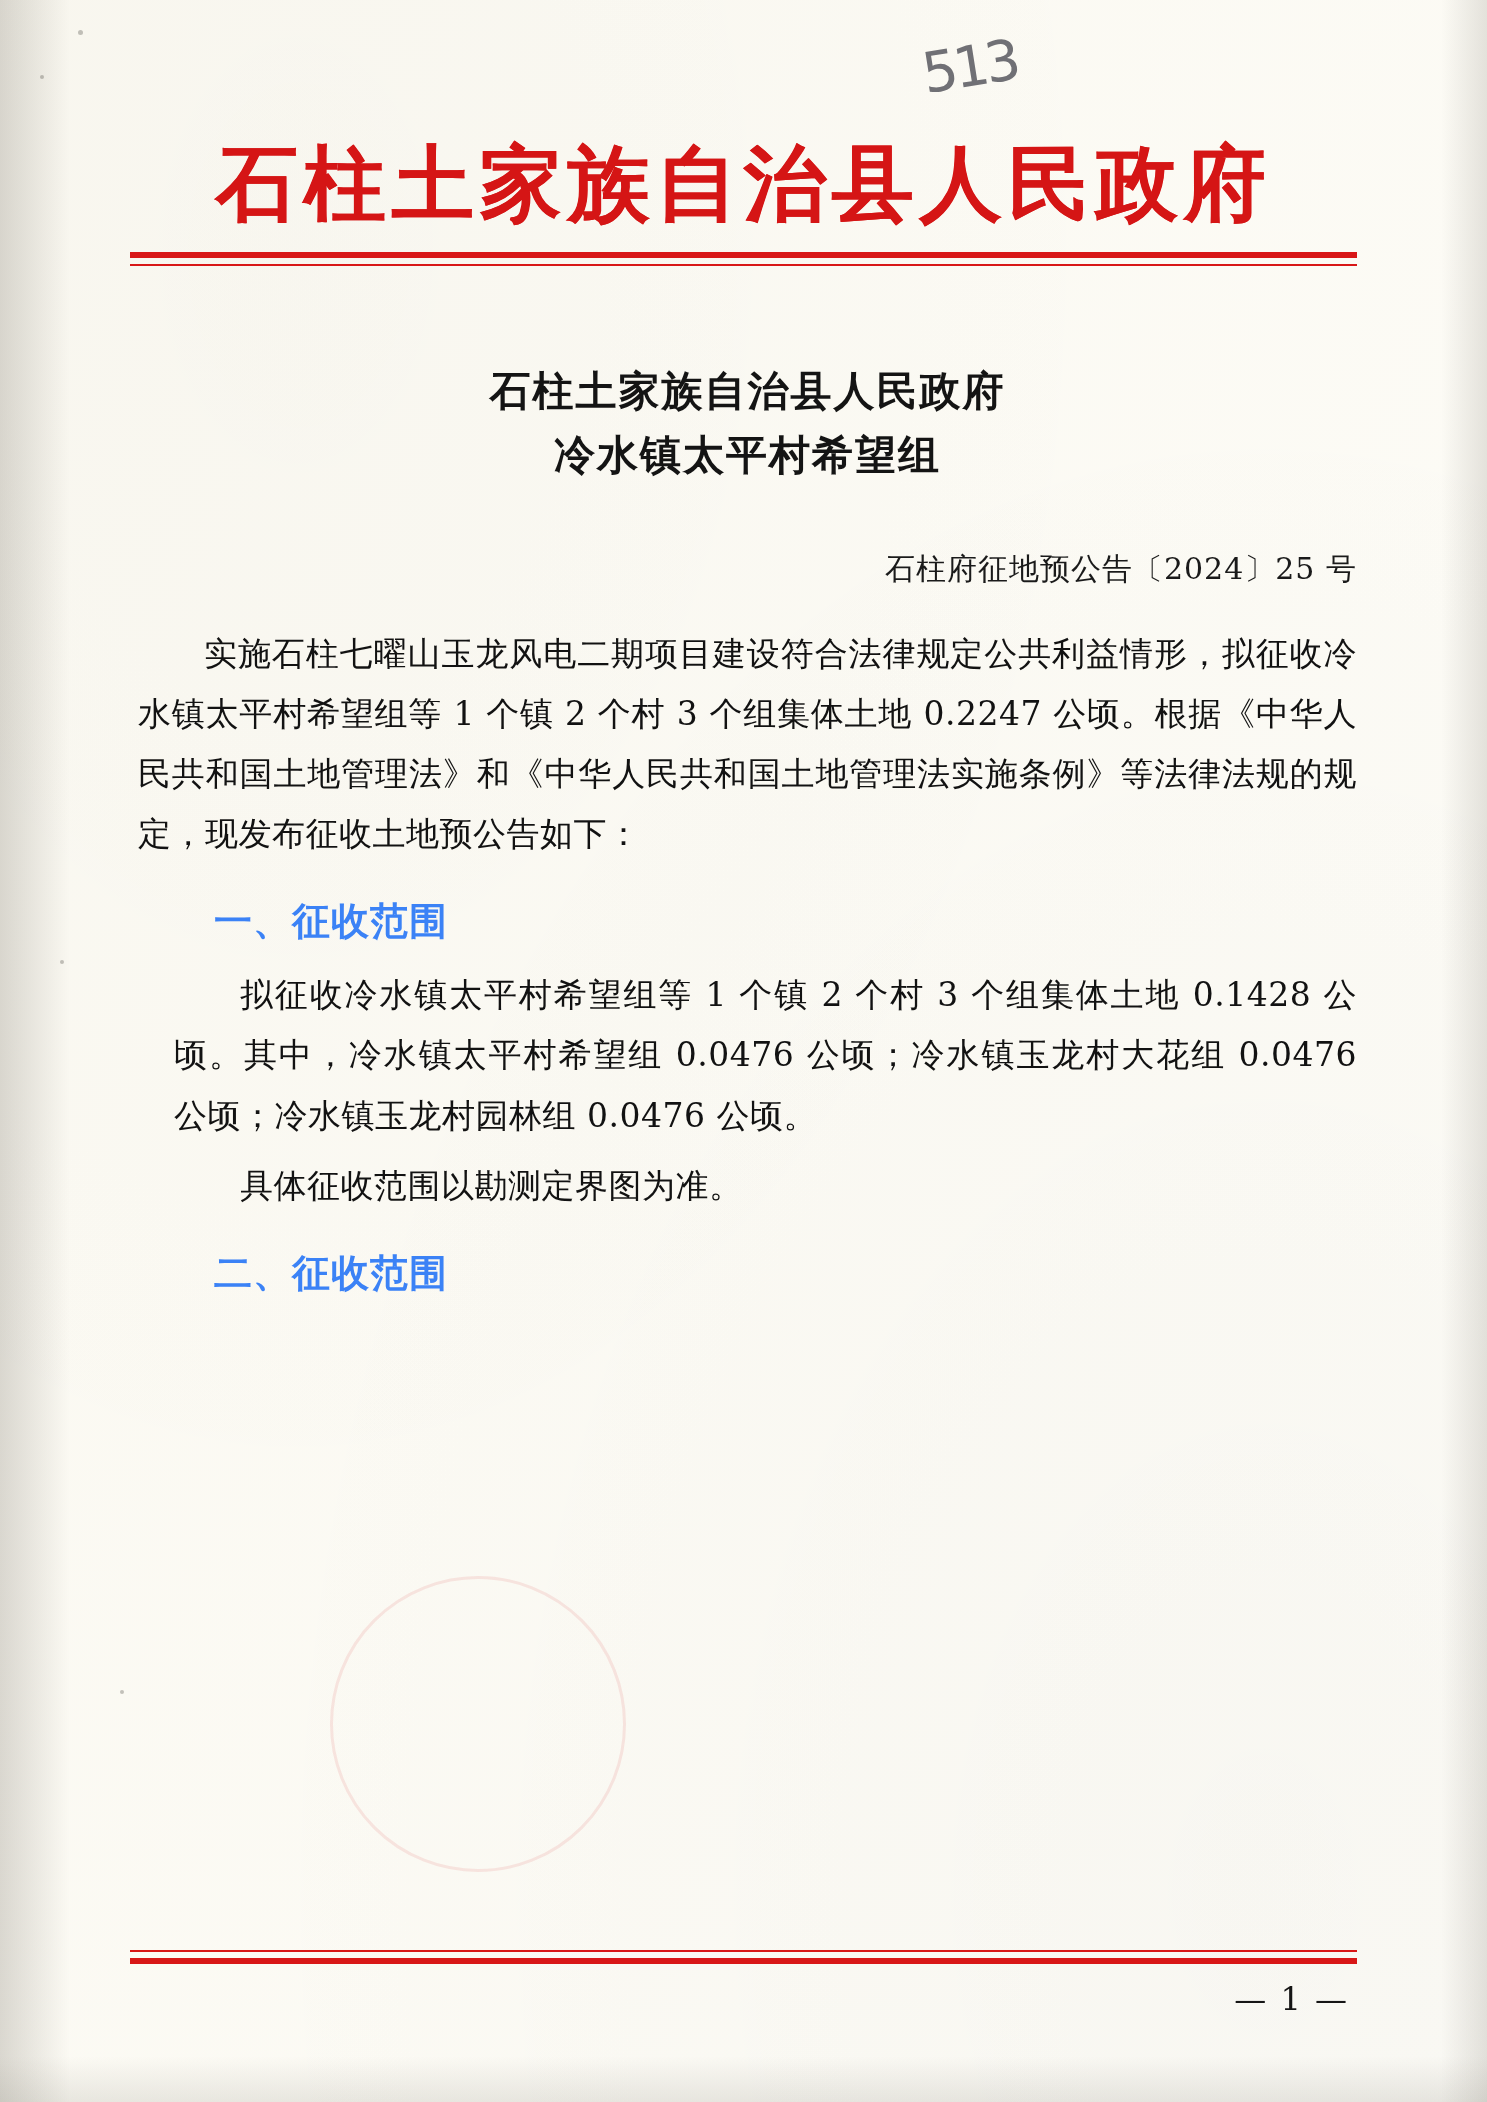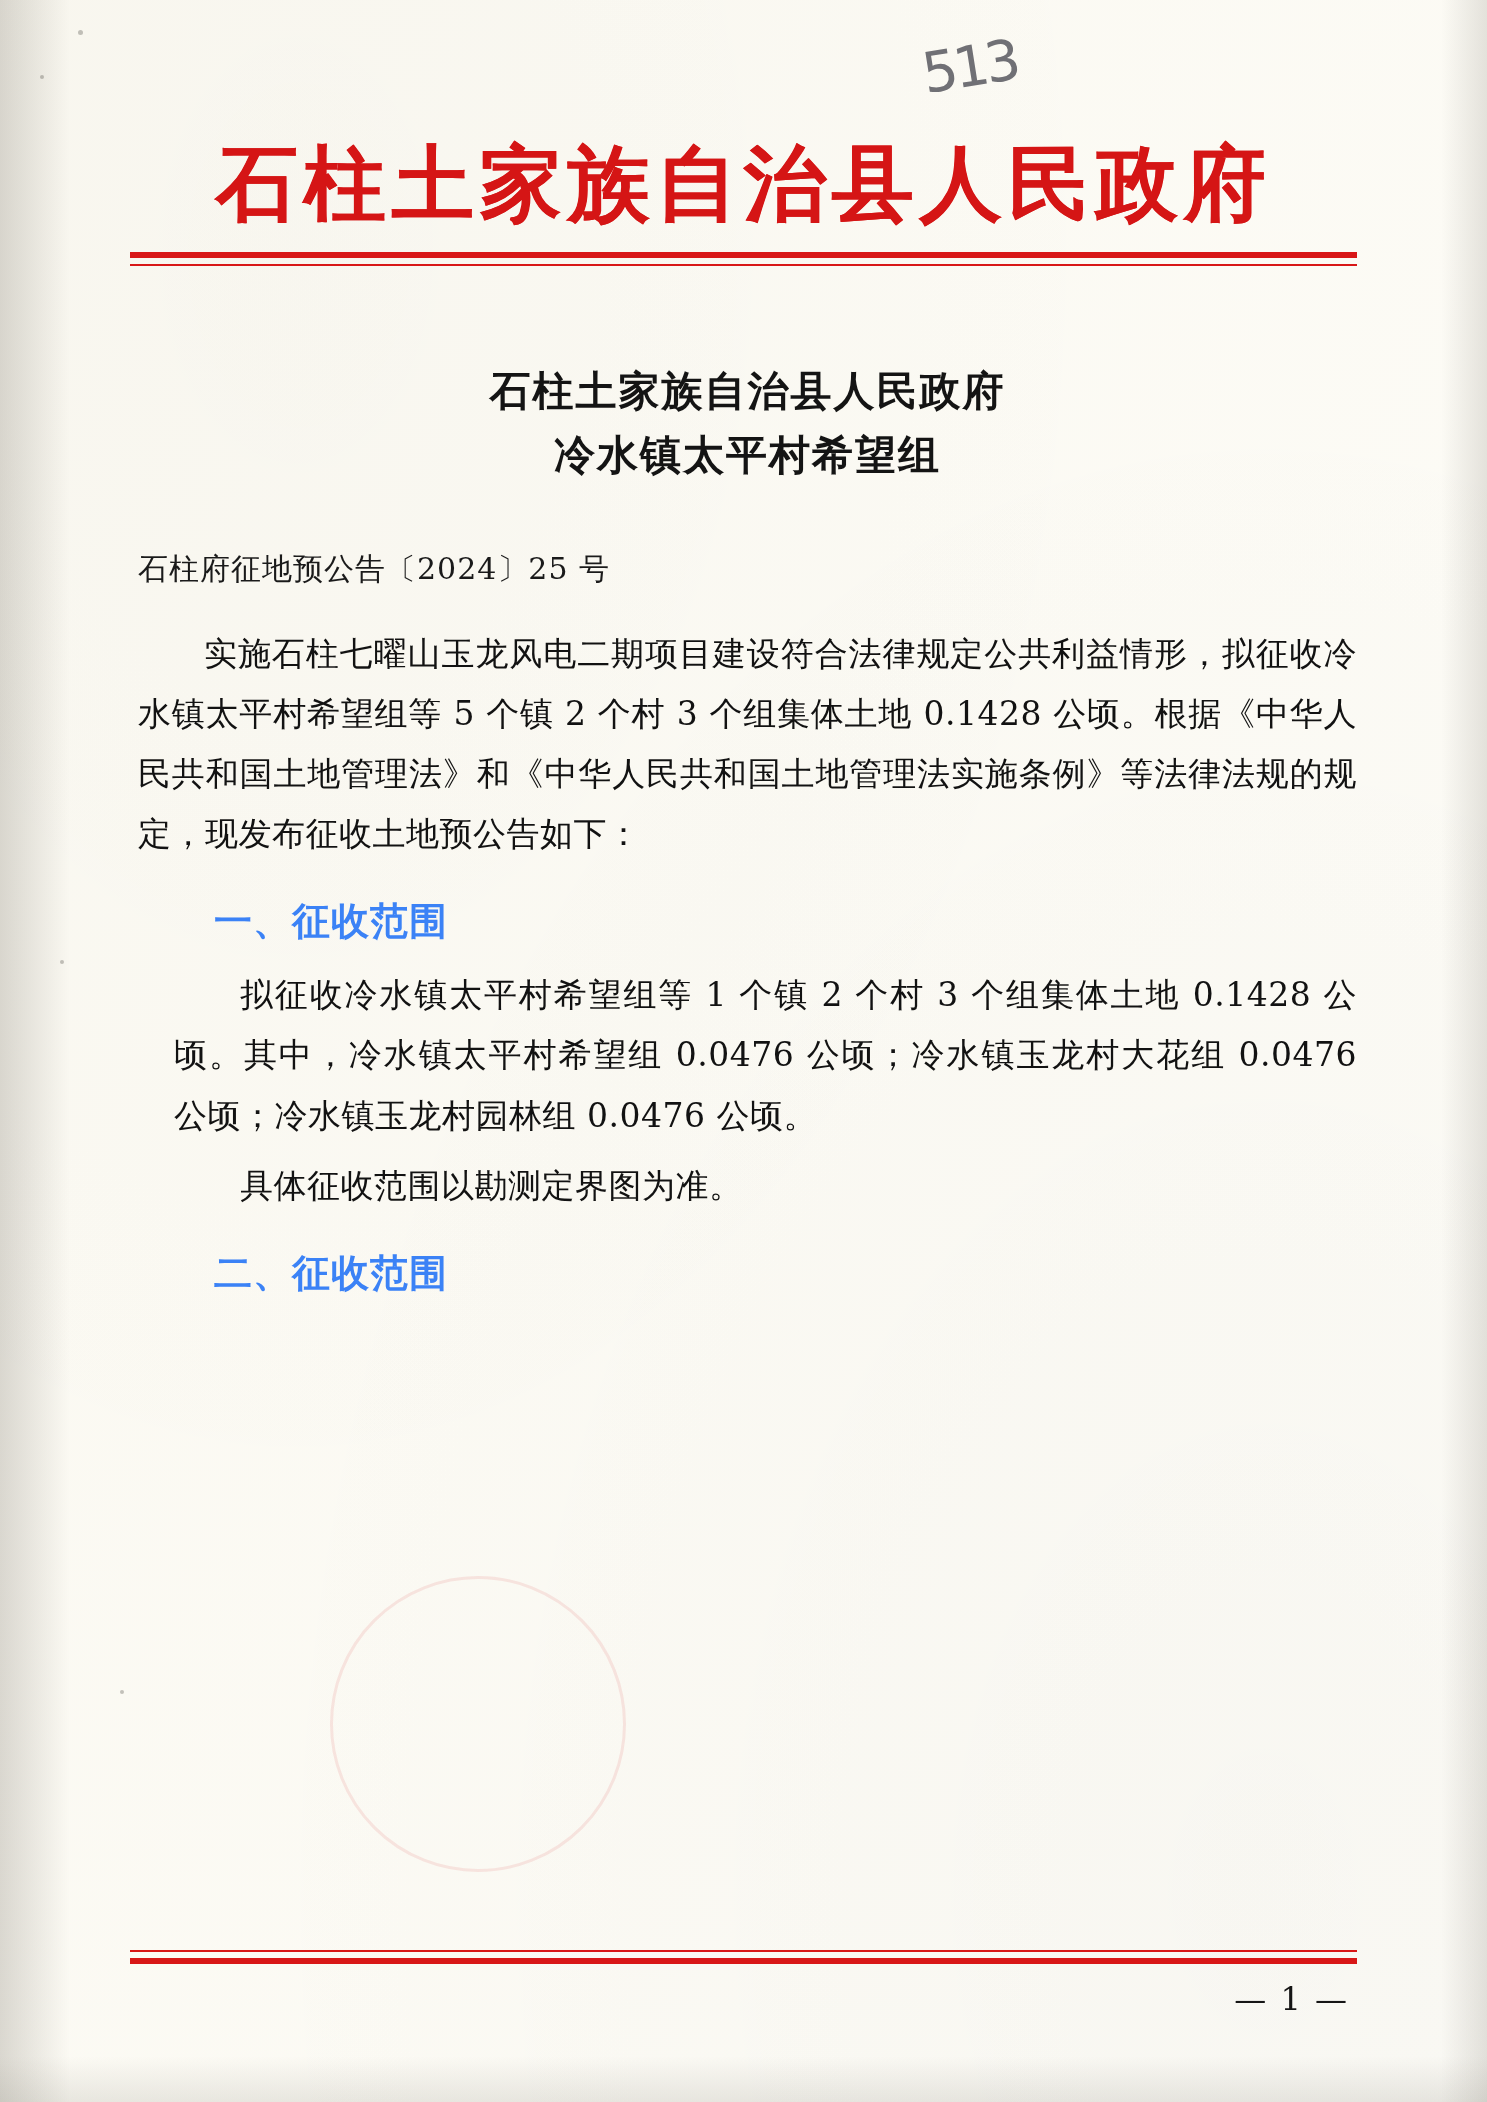--- a/index.html
+++ b/index.html
@@ -104,21 +104,21 @@
 
   .doc-title {
     text-align: center;
     font-weight: bold;
     font-size: 41px;
     line-height: 1.55;
     letter-spacing: 2px;
     color: #141414;
   }
   .doc-number {
-    text-align: left;
+    text-align: right;
     margin-top: 62px;
     font-size: 30px;
     letter-spacing: 1px;
     color: #1a1a1a;
   }
 
   .para {
     margin-top: 34px;
     font-size: 33px;
     line-height: 1.82;
@@ -203,21 +203,21 @@
 
   <div class="doc-body">
 
     <div class="doc-title">
       <div>石柱土家族自治县人民政府</div>
       <div>冷水镇太平村希望组</div>
     </div>
 
     <div class="doc-number">石柱府征地预公告〔2024〕25 号</div>
 
-    <div class="para">实施石柱七曜山玉龙风电二期项目建设符合法律规定公共利益情形，拟征收冷水镇太平村希望组等 5 个镇 2 个村 3 个组集体土地 0.1428 公顷。根据《中华人民共和国土地管理法》和《中华人民共和国土地管理法实施条例》等法律法规的规定，现发布征收土地预公告如下：</div>
+    <div class="para">实施石柱七曜山玉龙风电二期项目建设符合法律规定公共利益情形，拟征收冷水镇太平村希望组等 1 个镇 2 个村 3 个组集体土地 0.2247 公顷。根据《中华人民共和国土地管理法》和《中华人民共和国土地管理法实施条例》等法律法规的规定，现发布征收土地预公告如下：</div>
 
     <div class="section-heading">一、征收范围</div>
     <div class="para tight">拟征收冷水镇太平村希望组等 1 个镇 2 个村 3 个组集体土地 0.1428 公顷。其中，冷水镇太平村希望组 0.0476 公顷；冷水镇玉龙村大花组 0.0476 公顷；冷水镇玉龙村园林组 0.0476 公顷。</div>
     <div class="para tight">具体征收范围以勘测定界图为准。</div>
 
     <div class="section-heading">二、征收范围</div>
 
   </div>
 
   <div class="stamp-ghost"></div>

